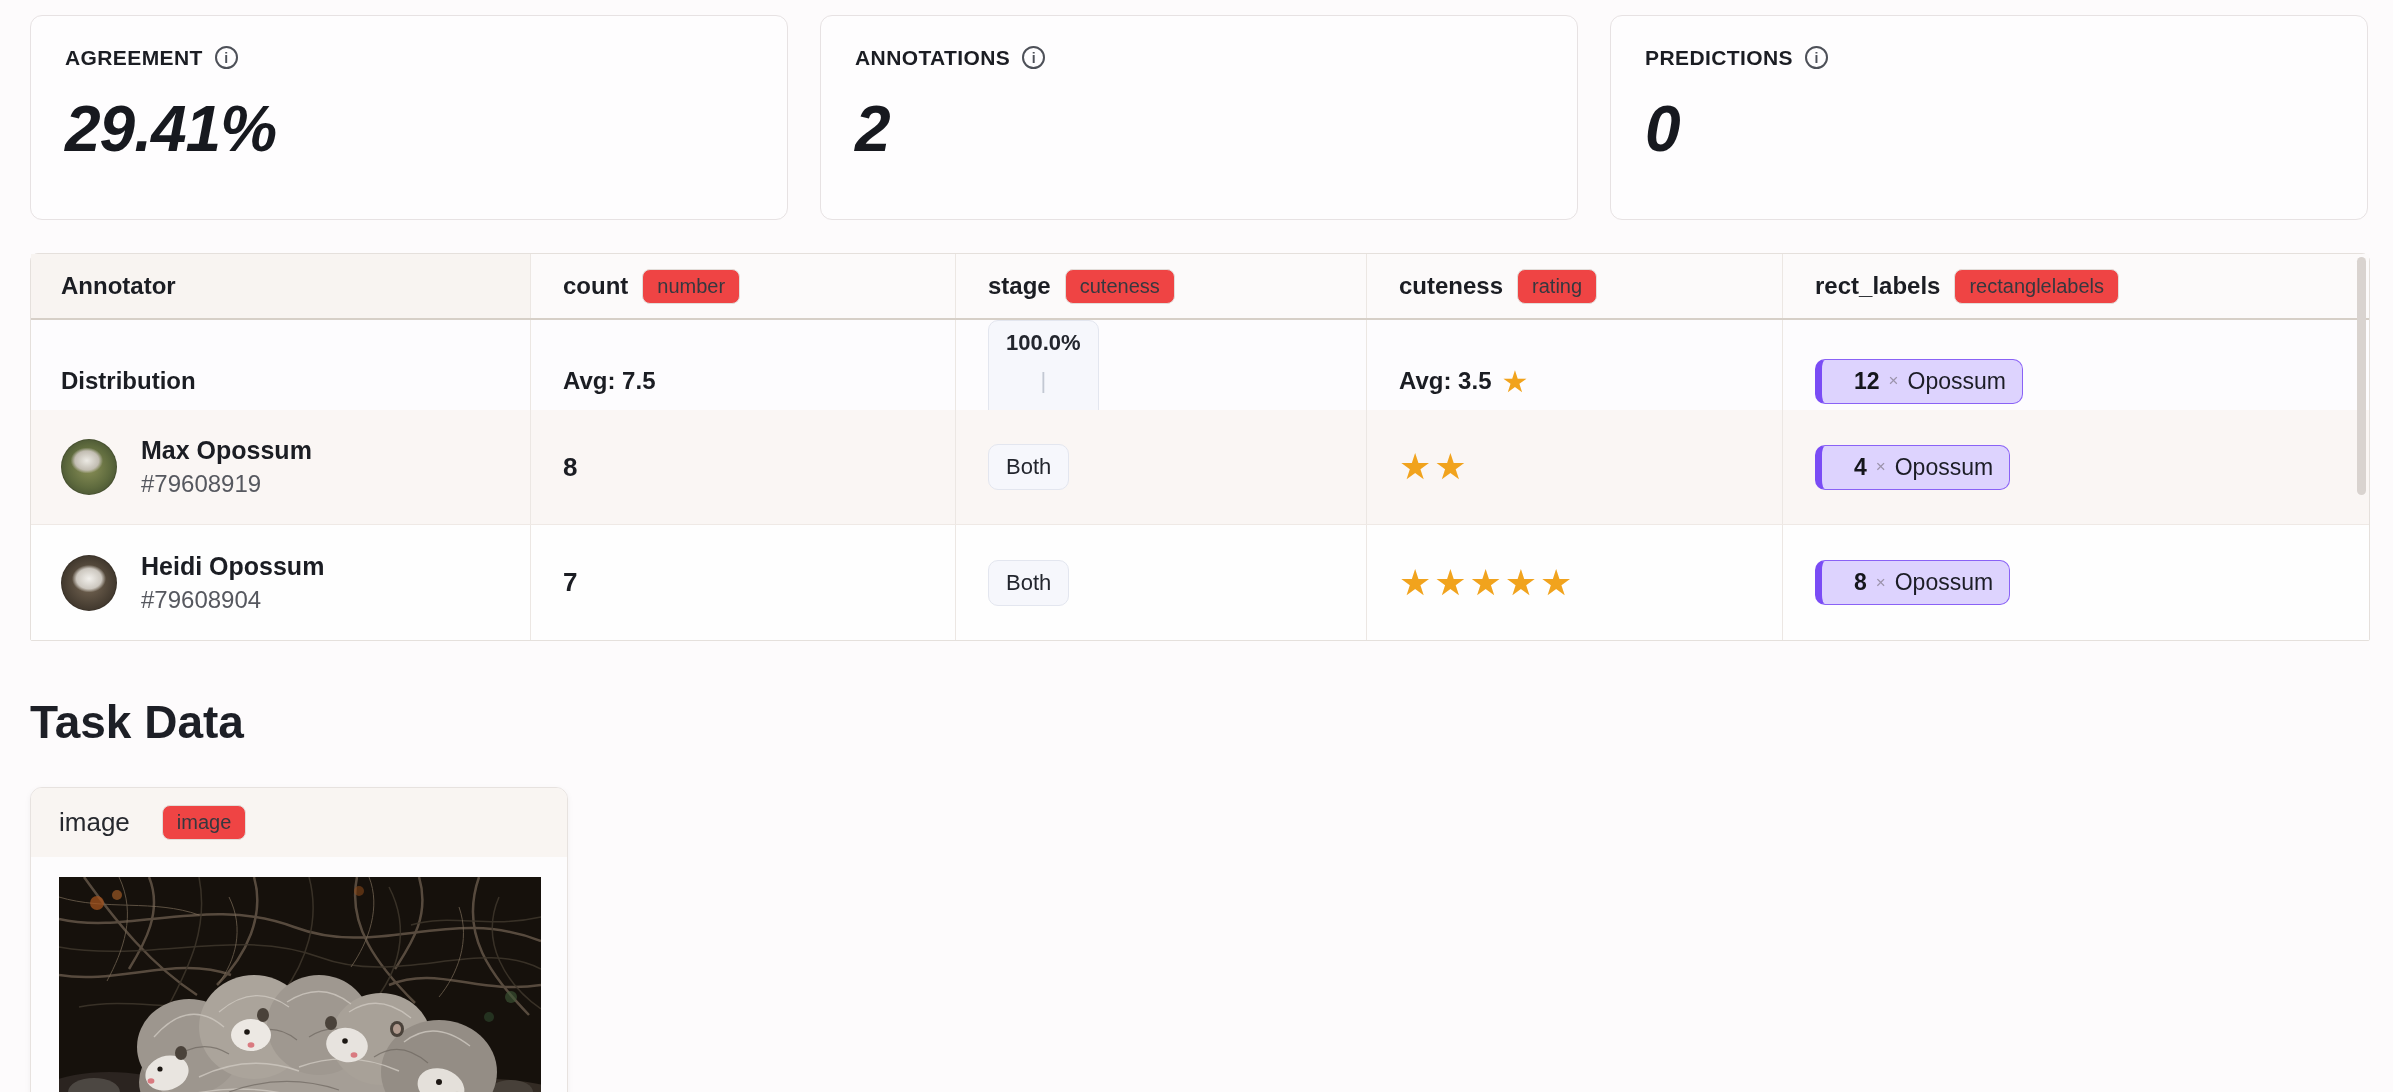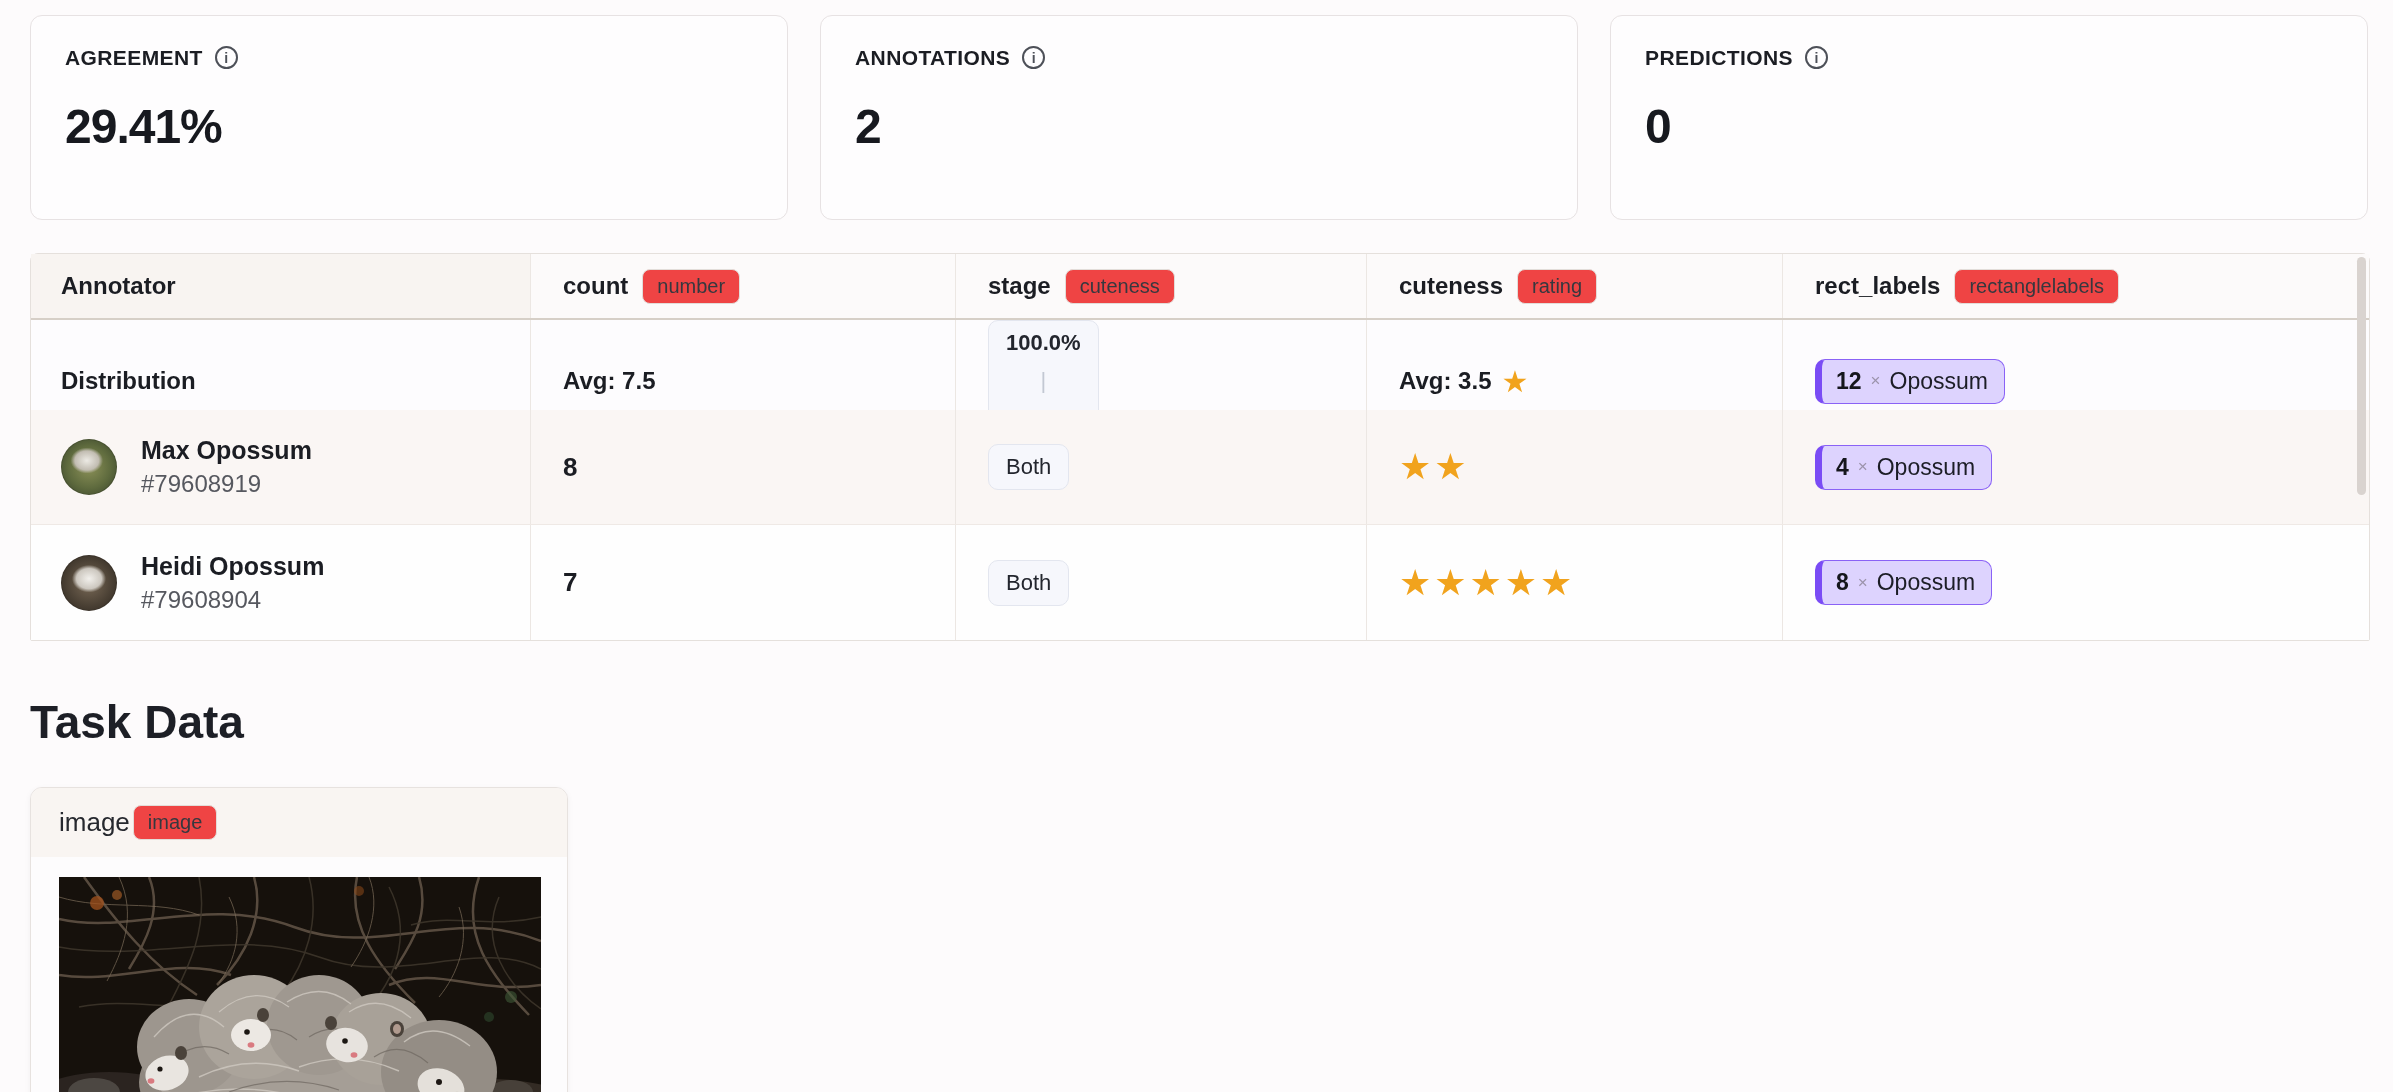--- a/index.html
+++ b/index.html
@@ -8,21 +8,21 @@
 
   
   .stats-row { display:flex; gap:32px; padding:15px 25px 0 30px; }
   .stat-card { flex:1; height:205px; background:#fefdfe; border:1px solid #e7e2e3;
                border-radius:12px; padding:30px 34px; }
   .stat-label-row { display:flex; align-items:flex-start; gap:12px; }
   .stat-label { font-size:21px; font-weight:700; letter-spacing:.4px; color:#1b1d23; }
   .info-icon { width:23px; height:23px; border:2px solid #4d5058; border-radius:50%;
                display:inline-flex; align-items:center; justify-content:center;
                font-size:14px; font-weight:700; color:#4d5058; line-height:1; }
-  .stat-value { font-size:48px; font-weight:700; color:#17191f; margin-top:29px; letter-spacing:-1px; }
+  .stat-value { font-size:64px; font-weight:700; color:#17191f; margin-top:22px; letter-spacing:-1px;font-style:italic; }
 
   
   .table-wrap { position:relative; margin:33px 23px 0 30px; background:#fdfcfd;
                 border:1px solid #e5e0dc; border-radius:8px 8px 2px 2px; }
   .trow { display:grid; grid-template-columns:500px 425px 411px 416px 1fr; align-items:stretch; }
   .tcell { display:flex; align-items:center; padding-left:32px; border-right:1px solid #ece7e3; }
   .tcell:first-child { padding-left:30px; }
   .tcell:last-child { border-right:none; }
 
   .thead { height:66px; border-bottom:2px solid #d6cfc7; }
@@ -59,33 +59,33 @@
                  font-size:22px; color:#23262e;flex-direction:column; }
   .stage-badge .pct { font-weight:600; }
   .stage-badge .sep { color:#c3c8d3; font-weight:400; }
 
   .stars { color:#f1a31d; font-size:36px; letter-spacing:3px; white-space:nowrap; }
   .star-inline { color:#f1a31d; font-size:30px; margin-left:10px; }
 
   .rect-badge { display:inline-flex; align-items:center; gap:9px; background:#ddd3fe;
                 border:1.5px solid #8a62f6; border-left:7px solid #7a4cf5; border-radius:10px;
                 padding:8px 16px 8px 14px; }
-  .rect-badge .n { font-size:23px; font-weight:700; color:#15161c; }
+  .rect-badge .n { font-size:23px; font-weight:700; color:#15161c;margin-left:18px; }
   .rect-badge .x { font-size:17px; color:#9b93ab; }
   .rect-badge .lbl { font-size:23px; color:#1c1d26; }
 
   .vscrollbar { position:absolute; top:3px; right:3px; width:9px; height:238px;
                 background:#d9d3cf; border-radius:5px; }
 
   
   .section-title { font-size:46px; font-weight:700; color:#1d1f26; margin:54px 0 0 30px; }
   .image-card { width:538px; margin:38px 0 0 30px; background:#fdfcfd;
                 border:1px solid #e7e2df; border-radius:12px; overflow:hidden;
                 box-shadow:0 2px 6px rgba(40,30,25,.05); }
-  .image-card-header { display:flex; align-items:center; gap:3px; padding:17px 28px;
+  .image-card-header { display:flex; align-items:center; gap:32px; padding:17px 28px;
                        background:#f9f5f2; }
   .image-field-label { font-size:26px; color:#26282e; }
   .image-card-body { padding:20px 28px 28px 28px; background:#fdfcfd; }
   .task-image { width:482px; height:250px; display:block; background:#15100c; }
 </style>
 </head>
 <body>
 
 <div class="stats-row">
   <div class="stat-card">

